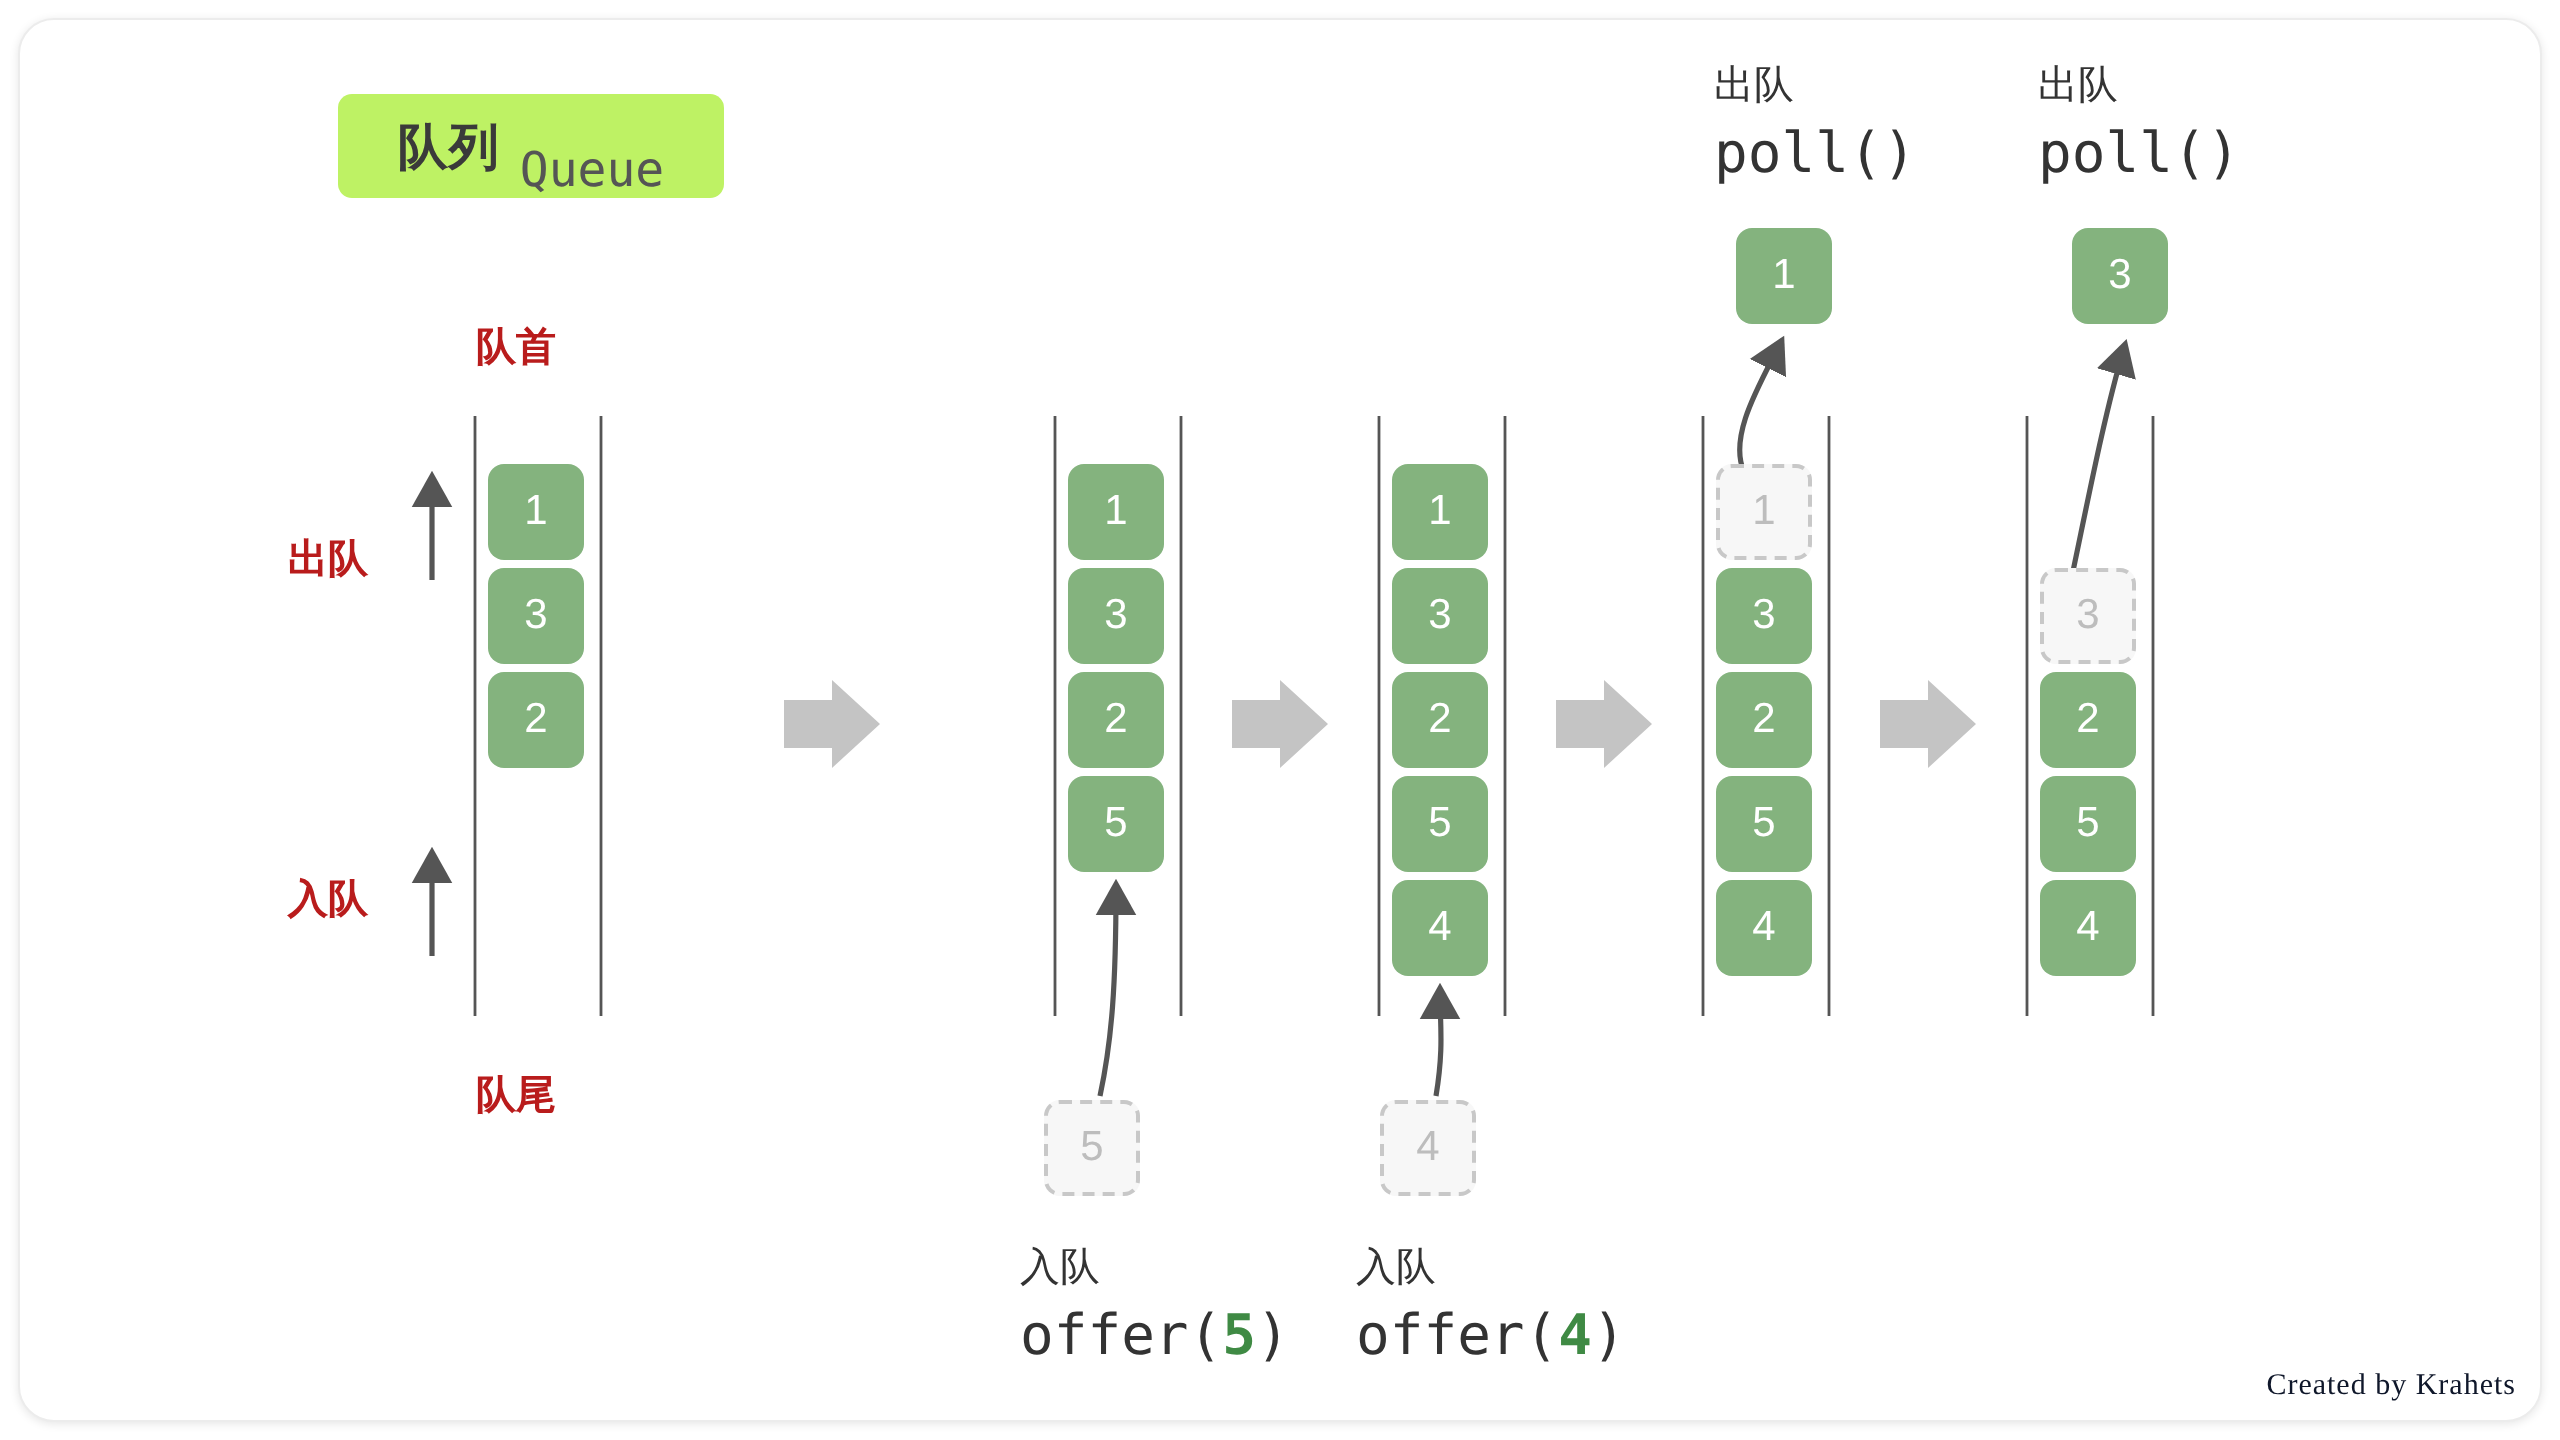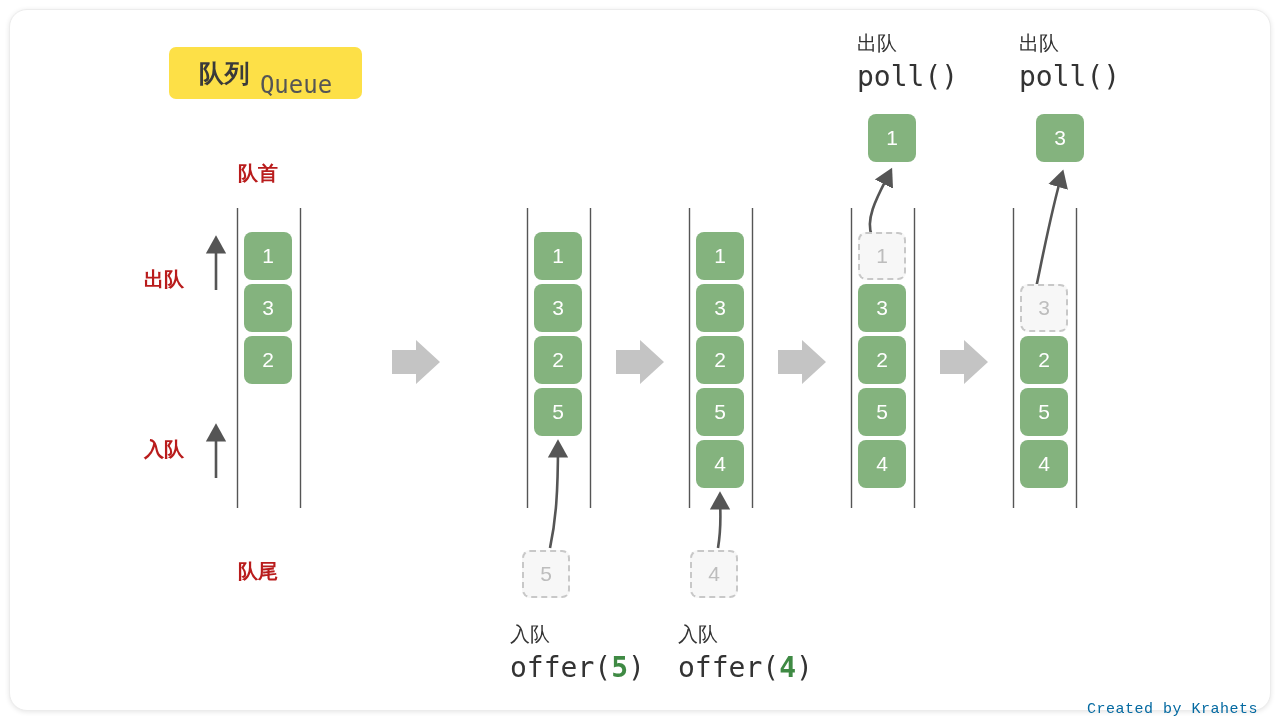--- a/index.html
+++ b/index.html
@@ -35,21 +35,21 @@
 
   .abs { position: absolute; }
 
   
   #title-badge {
     position: absolute;
     left: 169px;
     top: 47px;
     width: 193px;
     height: 52px;
-    background: #fde047;
+    background: #bef264;
     border-radius: 7px;
     display: flex;
     align-items: center;
     justify-content: center;
     gap: 10px;
   }
   #title-badge .cn {
     font-size: 25px;
     font-weight: bold;
     color: #3a3a3a;
@@ -107,24 +107,24 @@
   .cell.ghost {
     background: #f7f7f7;
     border: 2px dashed #c8c8c8;
     color: #bdbdbd;
   }
 
   
   #footer {
     position: absolute;
     right: 22px;
-    bottom: 2px;
-    font-family: Liberation Mono, monospace;
+    bottom: 18px;
+    font-family: Liberation Serif, serif;
     font-size: 15px;
-    color: #0369a1;
+    color: #0f172a;
     letter-spacing: 0.5px;
   }
 
   svg.overlay {
     position: absolute;
     left: 0; top: 0;
     width: 1280px; height: 720px;
     pointer-events: none;
   }
 </style>
@@ -133,21 +133,21 @@
 
 <div id="stage">
   <div id="card"></div>
 
   <div id="title-badge">
     <span class="cn">队列</span>
     <span class="en">Queue</span>
   </div>
 
   <div class="cn-label abs" style="left:238px; top:160px;">队首</div>
-  <div class="cn-label abs" style="left:238px; top:558px;">队尾</div>
+  <div class="cn-label abs" style="left:238px; top:534px;">队尾</div>
 
   <div class="cn-label abs" style="left:144px; top:266px;">出队</div>
   <div class="cn-label abs" style="left:144px; top:436px;">入队</div>
 
   <svg class="overlay" viewBox="0 0 1280 720">
     <defs>
       <marker id="tip" markerWidth="9" markerHeight="9" refX="5.2" refY="4.5" orient="auto">
         <path d="M0,0.6 L7,4.5 L0,8.4 Z" fill="#555555"></path>
       </marker>
     </defs>

